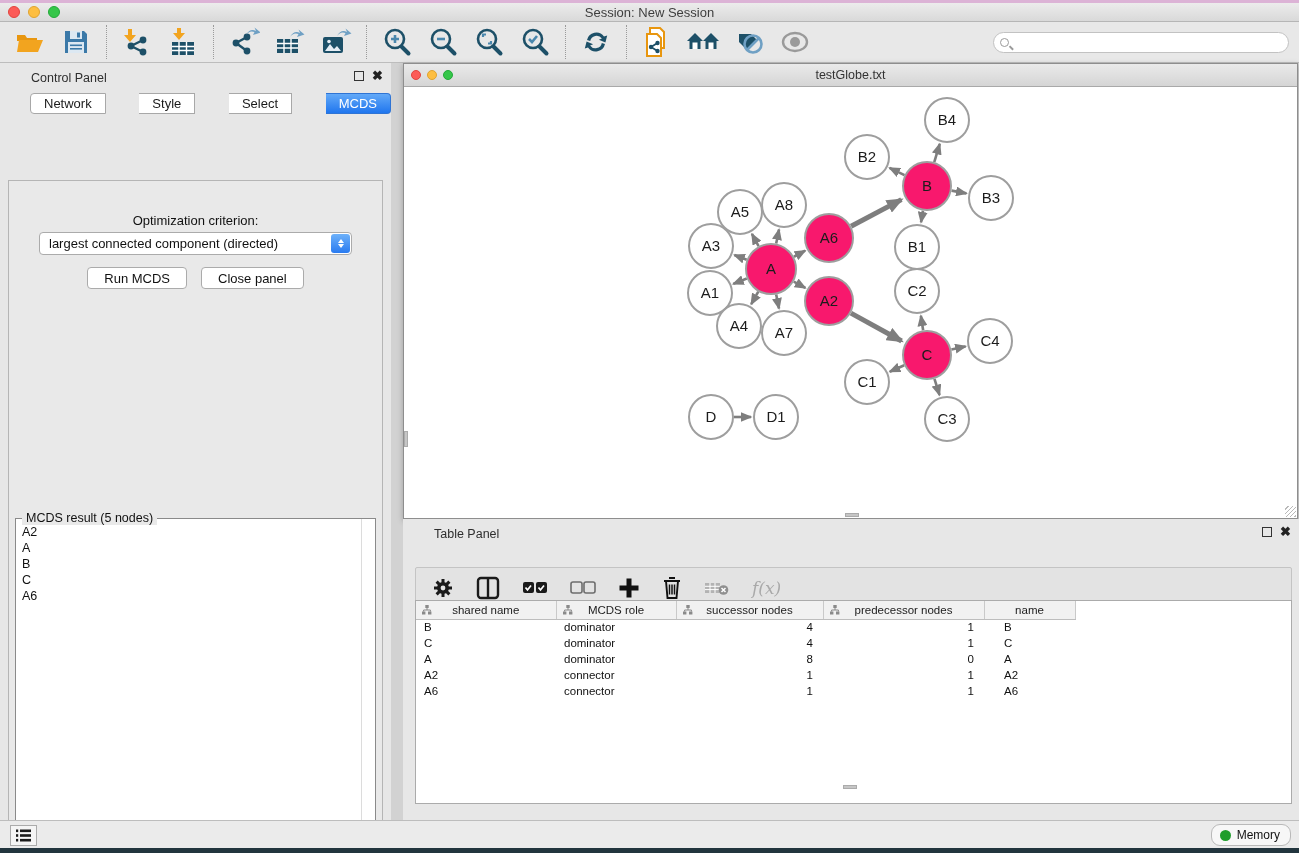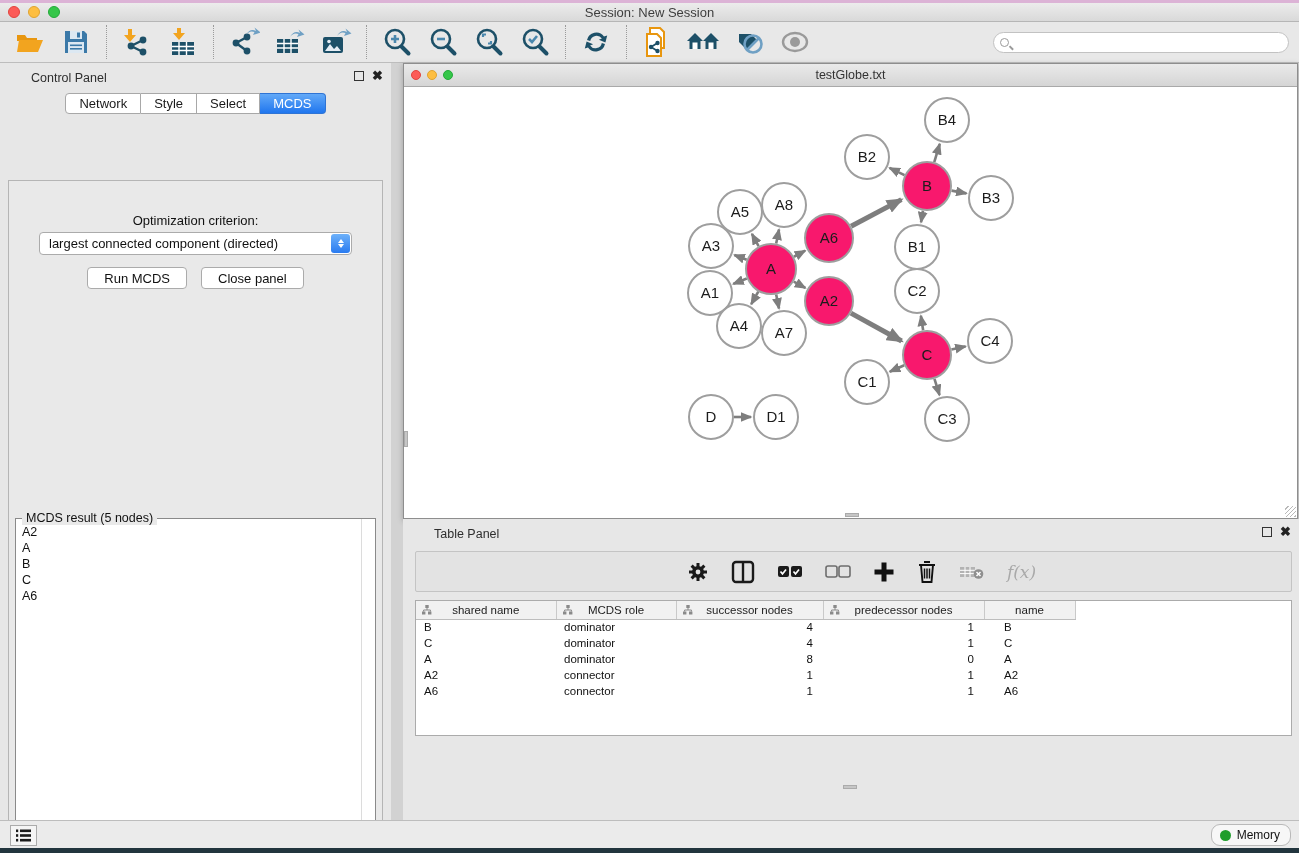--- a/index.html
+++ b/index.html
@@ -34,21 +34,21 @@
   .mag::after { content:""; position:absolute; left:8px; top:8px; width:5px; height:1.5px; background:#9a9a9a; transform:rotate(45deg); }
 
   
   .control-panel { position:absolute; left:0; top:63px; width:391px; height:757px; background:#e7e7e7; }
   .panel-header { position:relative; height:30px; display:flex; align-items:center; padding:0 10px;margin-left:21px; }
   .panel-title { font-size:12.5px; color:#2e2e2e; }
   .panel-icons { position:absolute; right:8px; top:8px; display:flex; gap:8px; align-items:center; }
   .float-icon { width:10px; height:10px; border:1.5px solid #333; }
   .close-icon { font-size:13px; font-weight:bold; color:#222; line-height:10px; }
 
-  .seg-tabs { display:flex; justify-content:center; }
+  .seg-tabs { display:flex; justify-content:space-between;padding-left:30px; }
   .seg { height:21px; padding:0 13px; background:#fff; border:1px solid #a8a8a8; border-left:none;
     font-size:13px; color:#1a1a1a; display:flex; align-items:center; }
   .seg:first-child { border-left:1px solid #a8a8a8; border-radius:4px 0 0 4px; }
   .seg:last-child { border-radius:0 4px 4px 0; }
   .seg.active { background:linear-gradient(#62a9f8,#2076ee); border-color:#2f74d4; color:#fff; }
 
   .cp-inner { position:absolute; left:8px; top:117px; width:375px; height:687px;
     background:#e9e9e9; border:1px solid #b5b5b5; }
   .opt-label { text-align:center; margin-top:32px; font-size:13px; color:#111; }
   .dropdown { position:relative; margin:4px auto 0; width:313px; height:23px; background:#fff;
@@ -81,27 +81,27 @@
   .net-lights { position:absolute; left:7px; top:0; height:100%; display:flex; align-items:center; gap:6px; }
   .net-lights .light { width:10px; height:10px; }
   .net-canvas { position:relative; width:893px; height:431px; background:#fff; }
   .left-thumb { position:absolute; left:0; top:344px; width:4px; height:16px; background:#c6c6c6; border:1px solid #ababab; }
   .bottom-thumb { position:absolute; left:441px; bottom:1px; width:14px; height:4px; background:#c6c6c6; border:1px solid #ababab; }
   .grip { position:absolute; right:1px; bottom:1px; width:11px; height:11px;
     background:repeating-linear-gradient(135deg,#ffffff 0 2px,#b9b9b9 2px 3px); }
 
   
   .table-panel { position:absolute; left:403px; top:519px; width:896px; height:301px; background:#e7e7e7; }
-  .tp-toolbar { position:absolute; left:12px; top:32px; width:877px; height:41px;
+  .tp-toolbar { position:absolute; left:12px; top:48px; width:877px; height:41px;
     background:#e3e3e3; border:1px solid #c4c4c4; border-radius:2px;
-    display:flex; align-items:center; gap:22px; padding-left:16px;justify-content:center; }
+    display:flex; align-items:center; gap:22px; padding-left:16px; }
   .tp-btn { display:flex; align-items:center; justify-content:center; }
   .fx { font-family:"DejaVu Serif", serif; font-style:italic; font-size:17px; color:#a9a9a9; }
 
-  .data-table { position:absolute; left:12px; top:81px; width:877px; height:136px;
+  .data-table { position:absolute; left:12px; top:81px; width:877px; height:204px;
     background:#fff; border:1px solid #ababab; overflow:hidden; }
   table { border-collapse:collapse; table-layout:fixed; }
   th { height:18px; background:#f1f1f1; border-right:1px solid #c9c9c9; border-bottom:1px solid #bdbdbd;
     font-size:11.5px; font-weight:normal; color:#1c1c1c; text-align:center; position:relative; white-space:nowrap; }
   th .hicon { position:absolute; left:6px; top:4px; }
   td { height:16px; font-size:11.5px; color:#111; white-space:nowrap; padding:0 8px; }
   td.num { text-align:right; padding-right:10px; }
   td.nm { padding-left:20px; }
 
   .bottom-tabs { position:absolute; left:269px; top:272px; display:flex; }

